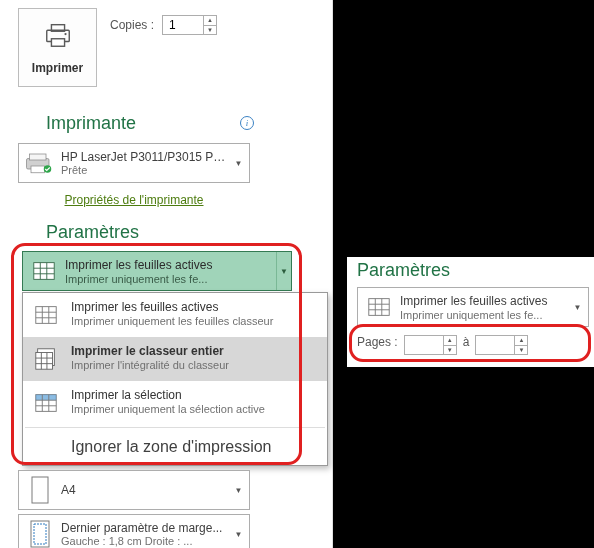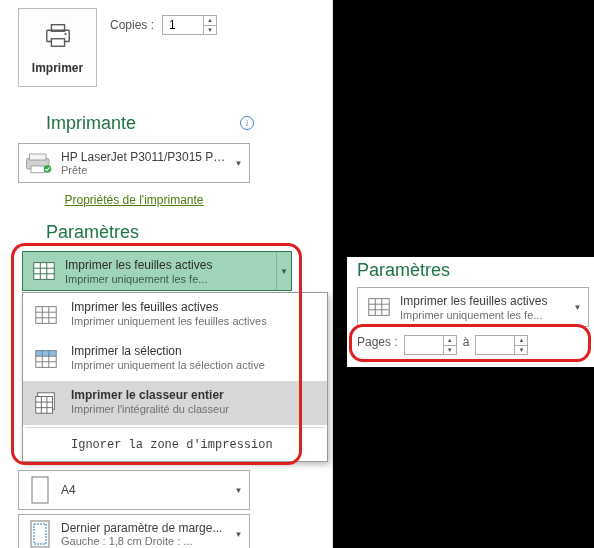--- a/index.html
+++ b/index.html
@@ -221,23 +221,22 @@
     border-bottom: 1px solid rgba(0,0,0,0);
   }
   .menu-item.hover { background: #d7d7d7; }
   .menu-item .mi-icon { width: 30px; display: flex; justify-content: center; padding-top: 2px;}
   .menu-item .mi-texts .t1 { font-size: 12px; color: #333; }
   .menu-item.hover .mi-texts .t1 { font-weight: 700; }
   .menu-item .mi-texts .t2 { font-size: 11px; color: #707070; margin-top: 1px; }
   .menu-sep { height: 1px; background: #ddd; margin: 2px 2px; }
   .menu-footer {
     padding: 8px 10px 9px 48px;
-    font-size: 12px;
+    font-size: 16px;
     color: #404040;
-    font-family: Liberation Mono, monospace;
   }
 
   
   .callout {
     position: absolute;
     border: 3px solid #e02020;
     border-radius: 14px;
     pointer-events: none;
   }
   .callout-left { left: 11px; top: 243px; width: 291px; height: 222px; }
@@ -358,55 +357,55 @@
         <svg viewBox="0 0 28 28" width="26" height="26">
             <rect x="3" y="5" width="22" height="18" fill="#fff" stroke="#7a7a7a"></rect>
             <line x1="3" y1="11" x2="25" y2="11" stroke="#7a7a7a"></line>
             <line x1="3" y1="17" x2="25" y2="17" stroke="#7a7a7a"></line>
             <line x1="10" y1="5" x2="10" y2="23" stroke="#7a7a7a"></line>
             <line x1="17" y1="5" x2="17" y2="23" stroke="#7a7a7a"></line>
           </svg>
       </span>
       <span class="mi-texts">
         <div class="t1">Imprimer les feuilles actives</div>
-        <div class="t2">Imprimer uniquement les feuilles actives</div>
+        <div class="t2">Imprimer uniquement les feuilles classeur</div>
+      </span>
+    </div>
+    <div class="menu-item hover">
+      <span class="mi-icon">
+        <svg viewBox="0 0 28 28" width="26" height="26">
+            <rect x="5" y="3" width="18" height="18" fill="#fff" stroke="#666"></rect>
+            <rect x="3" y="7" width="18" height="18" fill="#fff" stroke="#666"></rect>
+            <line x1="3" y1="13" x2="21" y2="13" stroke="#666"></line>
+            <line x1="3" y1="19" x2="21" y2="19" stroke="#666"></line>
+            <line x1="9" y1="7" x2="9" y2="25" stroke="#666"></line>
+            <line x1="15" y1="7" x2="15" y2="25" stroke="#666"></line>
+          </svg>
+      </span>
+      <span class="mi-texts">
+        <div class="t1">Imprimer le classeur entier</div>
+        <div class="t2">Imprimer l'intégralité du classeur</div>
       </span>
     </div>
     <div class="menu-item">
       <span class="mi-icon">
         <svg viewBox="0 0 28 28" width="26" height="26">
             <rect x="3" y="5" width="22" height="18" fill="#fff" stroke="#7a7a7a"></rect>
             <rect x="3" y="5" width="22" height="6" fill="#3d8fd1" opacity="0.6"></rect>
             <line x1="3" y1="11" x2="25" y2="11" stroke="#7a7a7a"></line>
             <line x1="3" y1="17" x2="25" y2="17" stroke="#7a7a7a"></line>
             <line x1="10" y1="5" x2="10" y2="23" stroke="#7a7a7a"></line>
             <line x1="17" y1="5" x2="17" y2="23" stroke="#7a7a7a"></line>
           </svg>
       </span>
       <span class="mi-texts">
         <div class="t1">Imprimer la sélection</div>
         <div class="t2">Imprimer uniquement la sélection active</div>
       </span>
     </div>
-    <div class="menu-item hover">
-      <span class="mi-icon">
-        <svg viewBox="0 0 28 28" width="26" height="26">
-            <rect x="5" y="3" width="18" height="18" fill="#fff" stroke="#666"></rect>
-            <rect x="3" y="7" width="18" height="18" fill="#fff" stroke="#666"></rect>
-            <line x1="3" y1="13" x2="21" y2="13" stroke="#666"></line>
-            <line x1="3" y1="19" x2="21" y2="19" stroke="#666"></line>
-            <line x1="9" y1="7" x2="9" y2="25" stroke="#666"></line>
-            <line x1="15" y1="7" x2="15" y2="25" stroke="#666"></line>
-          </svg>
-      </span>
-      <span class="mi-texts">
-        <div class="t1">Imprimer le classeur entier</div>
-        <div class="t2">Imprimer l'intégralité du classeur</div>
-      </span>
-    </div>
     <div class="menu-sep"></div>
     <div class="menu-footer">Ignorer la zone d'impression</div>
   </div>
 
   <div class="callout callout-left"></div>
 
   <div class="combo a4-combo">
     <span class="icon paper-icon">
       <svg viewBox="0 0 24 30">
           <rect x="4" y="2" width="16" height="26" fill="#fff" stroke="#7a7a7a"></rect>

